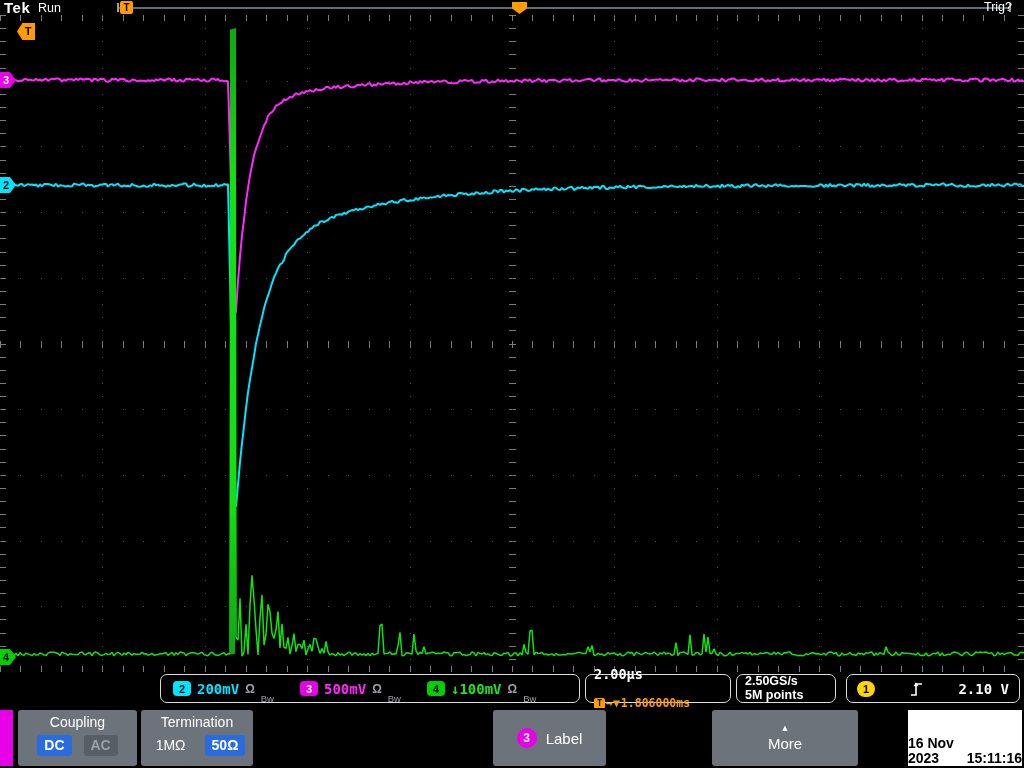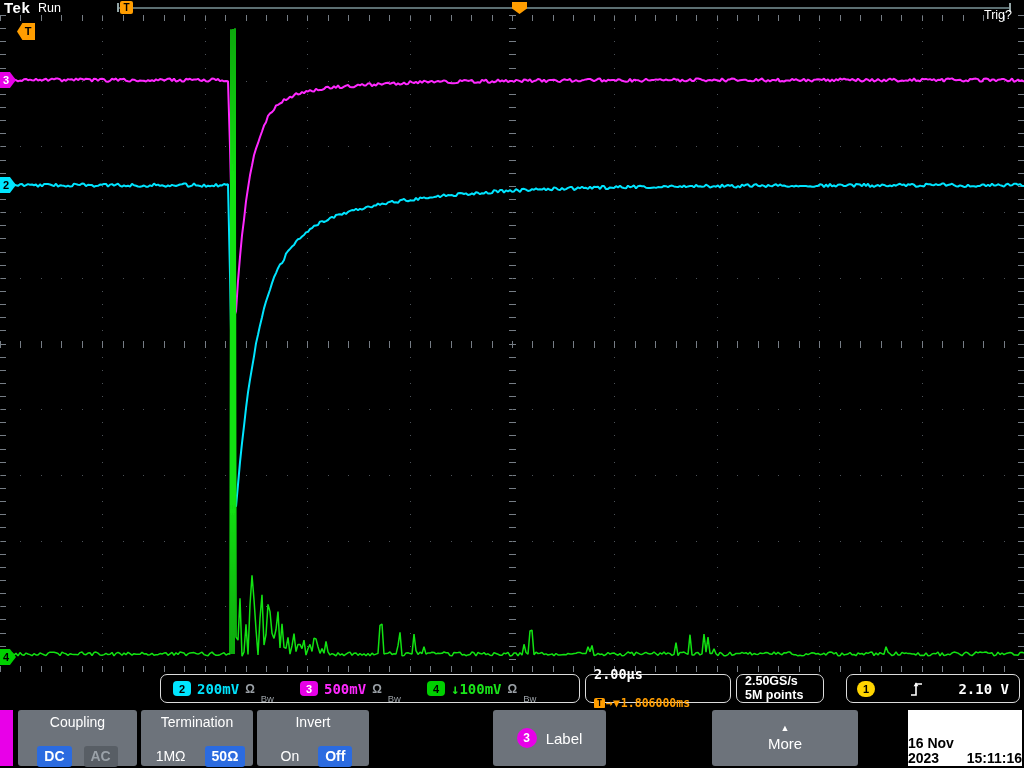--- a/index.html
+++ b/index.html
@@ -9,21 +9,21 @@
   .topbar{position:absolute;top:0;left:0;width:1024px;height:15px;background:#000;z-index:5;}
   .brand{position:absolute;left:4px;top:-1px;color:#fff;font-weight:bold;font-size:15px;letter-spacing:0.5px;}
   .runstate{position:absolute;left:38px;top:1px;color:#fff;font-size:12.5px;}
   .recline{position:absolute;left:118px;top:7px;width:892px;height:2px;background:#5c6f72;}
   .reccap{position:absolute;top:3px;width:2px;height:9px;background:#93a5a6;}
   .cap-l{left:117px;} .cap-r{left:1009px;}
   .tchip{position:absolute;left:120px;top:1px;width:13px;height:13px;background:#ff9d00;color:#000;
          font-size:10px;font-weight:bold;text-align:center;line-height:13px;border-radius:2px;}
   .trigpos{position:absolute;left:512px;top:2px;width:15px;height:12px;background:#ff9d00;
            clip-path:polygon(0 0,100% 0,100% 55%,50% 100%,0 55%);}
-  .trigq{position:absolute;right:6px;top:8px;color:#fff;font-size:12.5px;padding:0 6px;height:14px;line-height:14px;}
+  .trigq{position:absolute;right:6px;top:0px;color:#fff;font-size:12.5px;padding:0 6px;height:14px;line-height:14px;}
   
   .plot{position:absolute;top:15px;left:0;width:1024px;height:657px;background:#000;overflow:hidden;}
   .gl{position:absolute;pointer-events:none;}
   .gv{top:0;bottom:0;width:1px;
       background:repeating-linear-gradient(to bottom,#4c5258 0,#4c5258 1px,transparent 1px,transparent 13.14px);}
   .gh{left:0;right:0;height:1px;
       background:repeating-linear-gradient(to right,#4c5258 0,#4c5258 1px,transparent 1px,transparent 20.48px);}
   .gvt{top:0;bottom:0;width:7px;
       background:repeating-linear-gradient(to bottom,#767d85 0,#767d85 1px,transparent 1px,transparent 13.14px);}
   .ght{left:0;right:0;height:7px;
@@ -60,31 +60,31 @@
   .c2{color:#00e5ff;} .c3{color:#ff29ff;} .c4{color:#1ae61a;}
   .ohm{color:#9aa0a6;font-size:12px;font-weight:bold;}
   .bwi{color:#9aa0a6;font-size:9.5px;font-weight:normal;position:relative;top:-3px;margin-top:25px;}
   .chgap{width:14px;flex:none;}
   .timebox{left:585px;width:146px;flex-direction:column;align-items:flex-start;justify-content:center;padding:0 8px;gap:16px;}
   .tb1{color:#fff;font-family:"DejaVu Sans Mono",monospace;font-weight:bold;font-size:13.5px;line-height:13px;}
   .tb2{color:#ff9d00;font-family:"DejaVu Sans Mono",monospace;font-weight:bold;font-size:11.5px;line-height:12px;
        display:flex;align-items:center;gap:1px;}
   .tchip2{display:inline-block;width:11px;height:11px;background:#ff9d00;color:#000;font-size:8.5px;
           line-height:11px;text-align:center;border-radius:2px;font-weight:bold;}
-  .ratebox{left:736px;width:88px;flex-direction:column;align-items:flex-start;justify-content:center;padding:0 8px;gap:1px;}
+  .ratebox{left:736px;width:100px;flex-direction:column;align-items:flex-start;justify-content:center;padding:0 8px;gap:1px;}
   .rb{color:#fff;font-size:12.5px;font-weight:bold;line-height:13px;font-family:"Liberation Sans",sans-serif;}
   .trigbox{left:846px;width:174px;padding:0 10px;justify-content:space-between;}
   .tlevel{color:#fff;font-family:"DejaVu Sans Mono",monospace;font-weight:bold;font-size:14px;}
   
   .menubar{position:absolute;top:708px;left:0;width:1024px;height:60px;background:#000;z-index:5;}
   .menutab{position:absolute;left:0;top:2px;width:13px;height:56px;background:#e800e8;}
   .mbtn{position:absolute;top:2px;height:56px;background:#6d737b;border-radius:3px;color:#fff;
         text-align:center;box-sizing:border-box;cursor:pointer;}
   .mlabel{font-size:14px;margin-top:5px;line-height:15px;}
-  .optrow{display:flex;justify-content:center;align-items:center;gap:12px;margin-top:16px;}
+  .optrow{display:flex;justify-content:center;align-items:center;gap:12px;margin-top:5px;}
   .opt{min-width:30px;padding:1px 7px;font-size:14px;border-radius:3px;line-height:19px;box-sizing:border-box;}
   .opt.sel{background:#2b6be0;color:#fff;font-weight:bold;}
   .opt.dim{background:#585e65;color:#9aa1a8;font-weight:bold;}
   .opt.plain{background:transparent;color:#fff;}
   .labelrow{display:flex;align-items:center;justify-content:center;gap:9px;height:100%;}
   .circ3{display:inline-flex;align-items:center;justify-content:center;width:20px;height:20px;border-radius:50%;
          background:#e800e8;color:#fff;font-size:12px;font-weight:bold;}
   .morebtn{display:flex;flex-direction:column;align-items:center;justify-content:center;height:100%;gap:2px;}
   .morearrow{font-size:9px;line-height:9px;color:#fff;}
   .morelabel{font-size:15px;}
@@ -197,27 +197,20 @@
     </div>
 
     <div class="mbtn" style="left:141px;width:112px;">
       <div class="mlabel">Termination</div>
       <div class="optrow">
         <span class="opt plain">1MΩ</span>
         <span class="opt sel">50Ω</span>
       </div>
     </div>
 
-    <div class="mbtn" style="left:257px;width:112px;">
-      <div class="mlabel">Invert</div>
-      <div class="optrow">
-        <span class="opt plain">On</span>
-        <span class="opt sel">Off</span>
-      </div>
-    </div>
 
 
     <div class="mbtn" style="left:493px;width:113px;">
       <div class="labelrow">
         <span class="circ3">3</span>
         <span style="font-size:15px;">Label</span>
       </div>
     </div>
 
     <div class="mbtn" style="left:712px;width:146px;">

